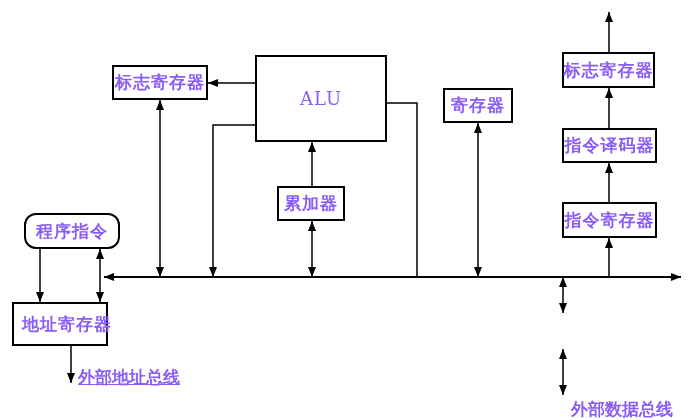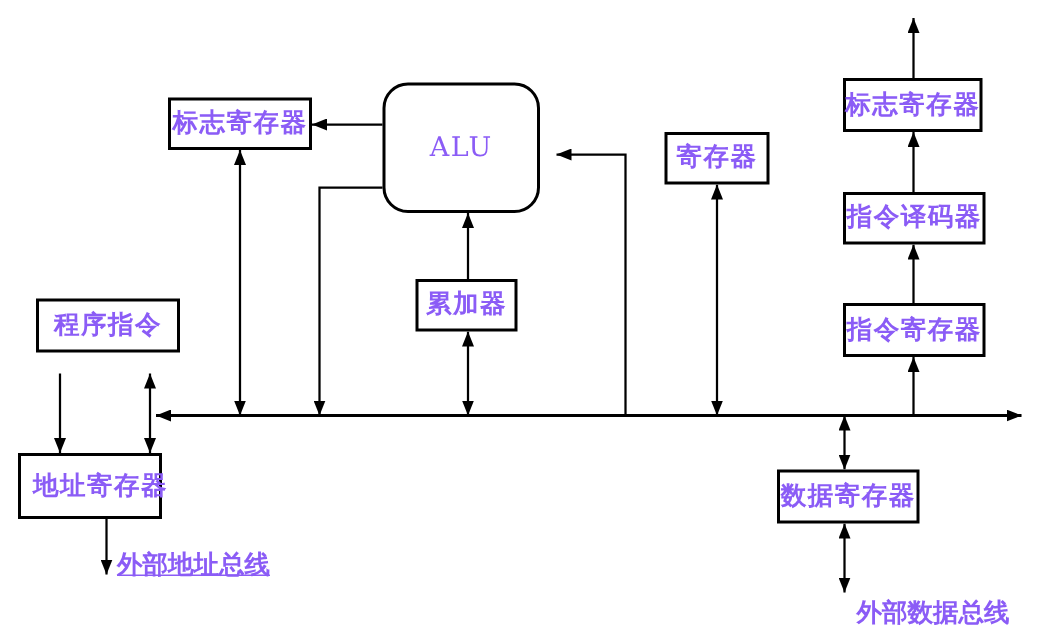--- a/index.html
+++ b/index.html
@@ -44,27 +44,27 @@
   }
   .floating-label {
     position: absolute;
     font-size: 17px;
     font-weight: bold;
     white-space: nowrap;
     line-height: 1;
   }
   
   .b-flag  { left:112px; top:65px;  width:96px;  height:35px; }
-  .b-alu   { left:255px; top:55px;  width:105px; height:87px;border-radius:17px; }
+  .b-alu   { left:255px; top:55px;  width:132px; height:87px; }
   .b-reg   { left:443px; top:88px;  width:70px;  height:35px; }
   .b-ctrl  { left:562px; top:52px;  width:93px;  height:36px; }
   .b-dec   { left:562px; top:128px; width:95px;  height:35px;text-align:center; }
   .b-acc   { left:277px; top:186px; width:68px;  height:35px; }
   .b-ir    { left:562px; top:202px; width:95px;  height:36px; }
-  .b-pi    { left:24px;  top:199px; width:96px;  height:36px; }
+  .b-pi    { left:24px;  top:213px; width:96px;  height:36px;border-radius:12px; }
   .b-ar    { left:12px;  top:302px; width:96px;  height:44px;padding-left:14px; }
   .b-dr    { left:518px; top:313px; width:95px;  height:36px; }
   .l-addr  { left:78px;  top:369px;text-decoration:underline; }
   .l-data  { left:571px; top:377px;margin-top:24px; }
 </style>
 </head>
 <body>
 
 <div class="canvas">
 
@@ -139,21 +139,18 @@
   </div>
 
   <div class="block b-pi">
     <span>程序指令</span>
   </div>
 
   <div class="block b-ar">
     <span>地址寄存器</span>
   </div>
 
-  <div class="block b-dr">
-    <span>数据寄存器</span>
-  </div>
 
   <div class="floating-label l-addr">外部地址总线</div>
 
   <div class="floating-label l-data">外部数据总线</div>
 
 </div>
 
 </body></html>

